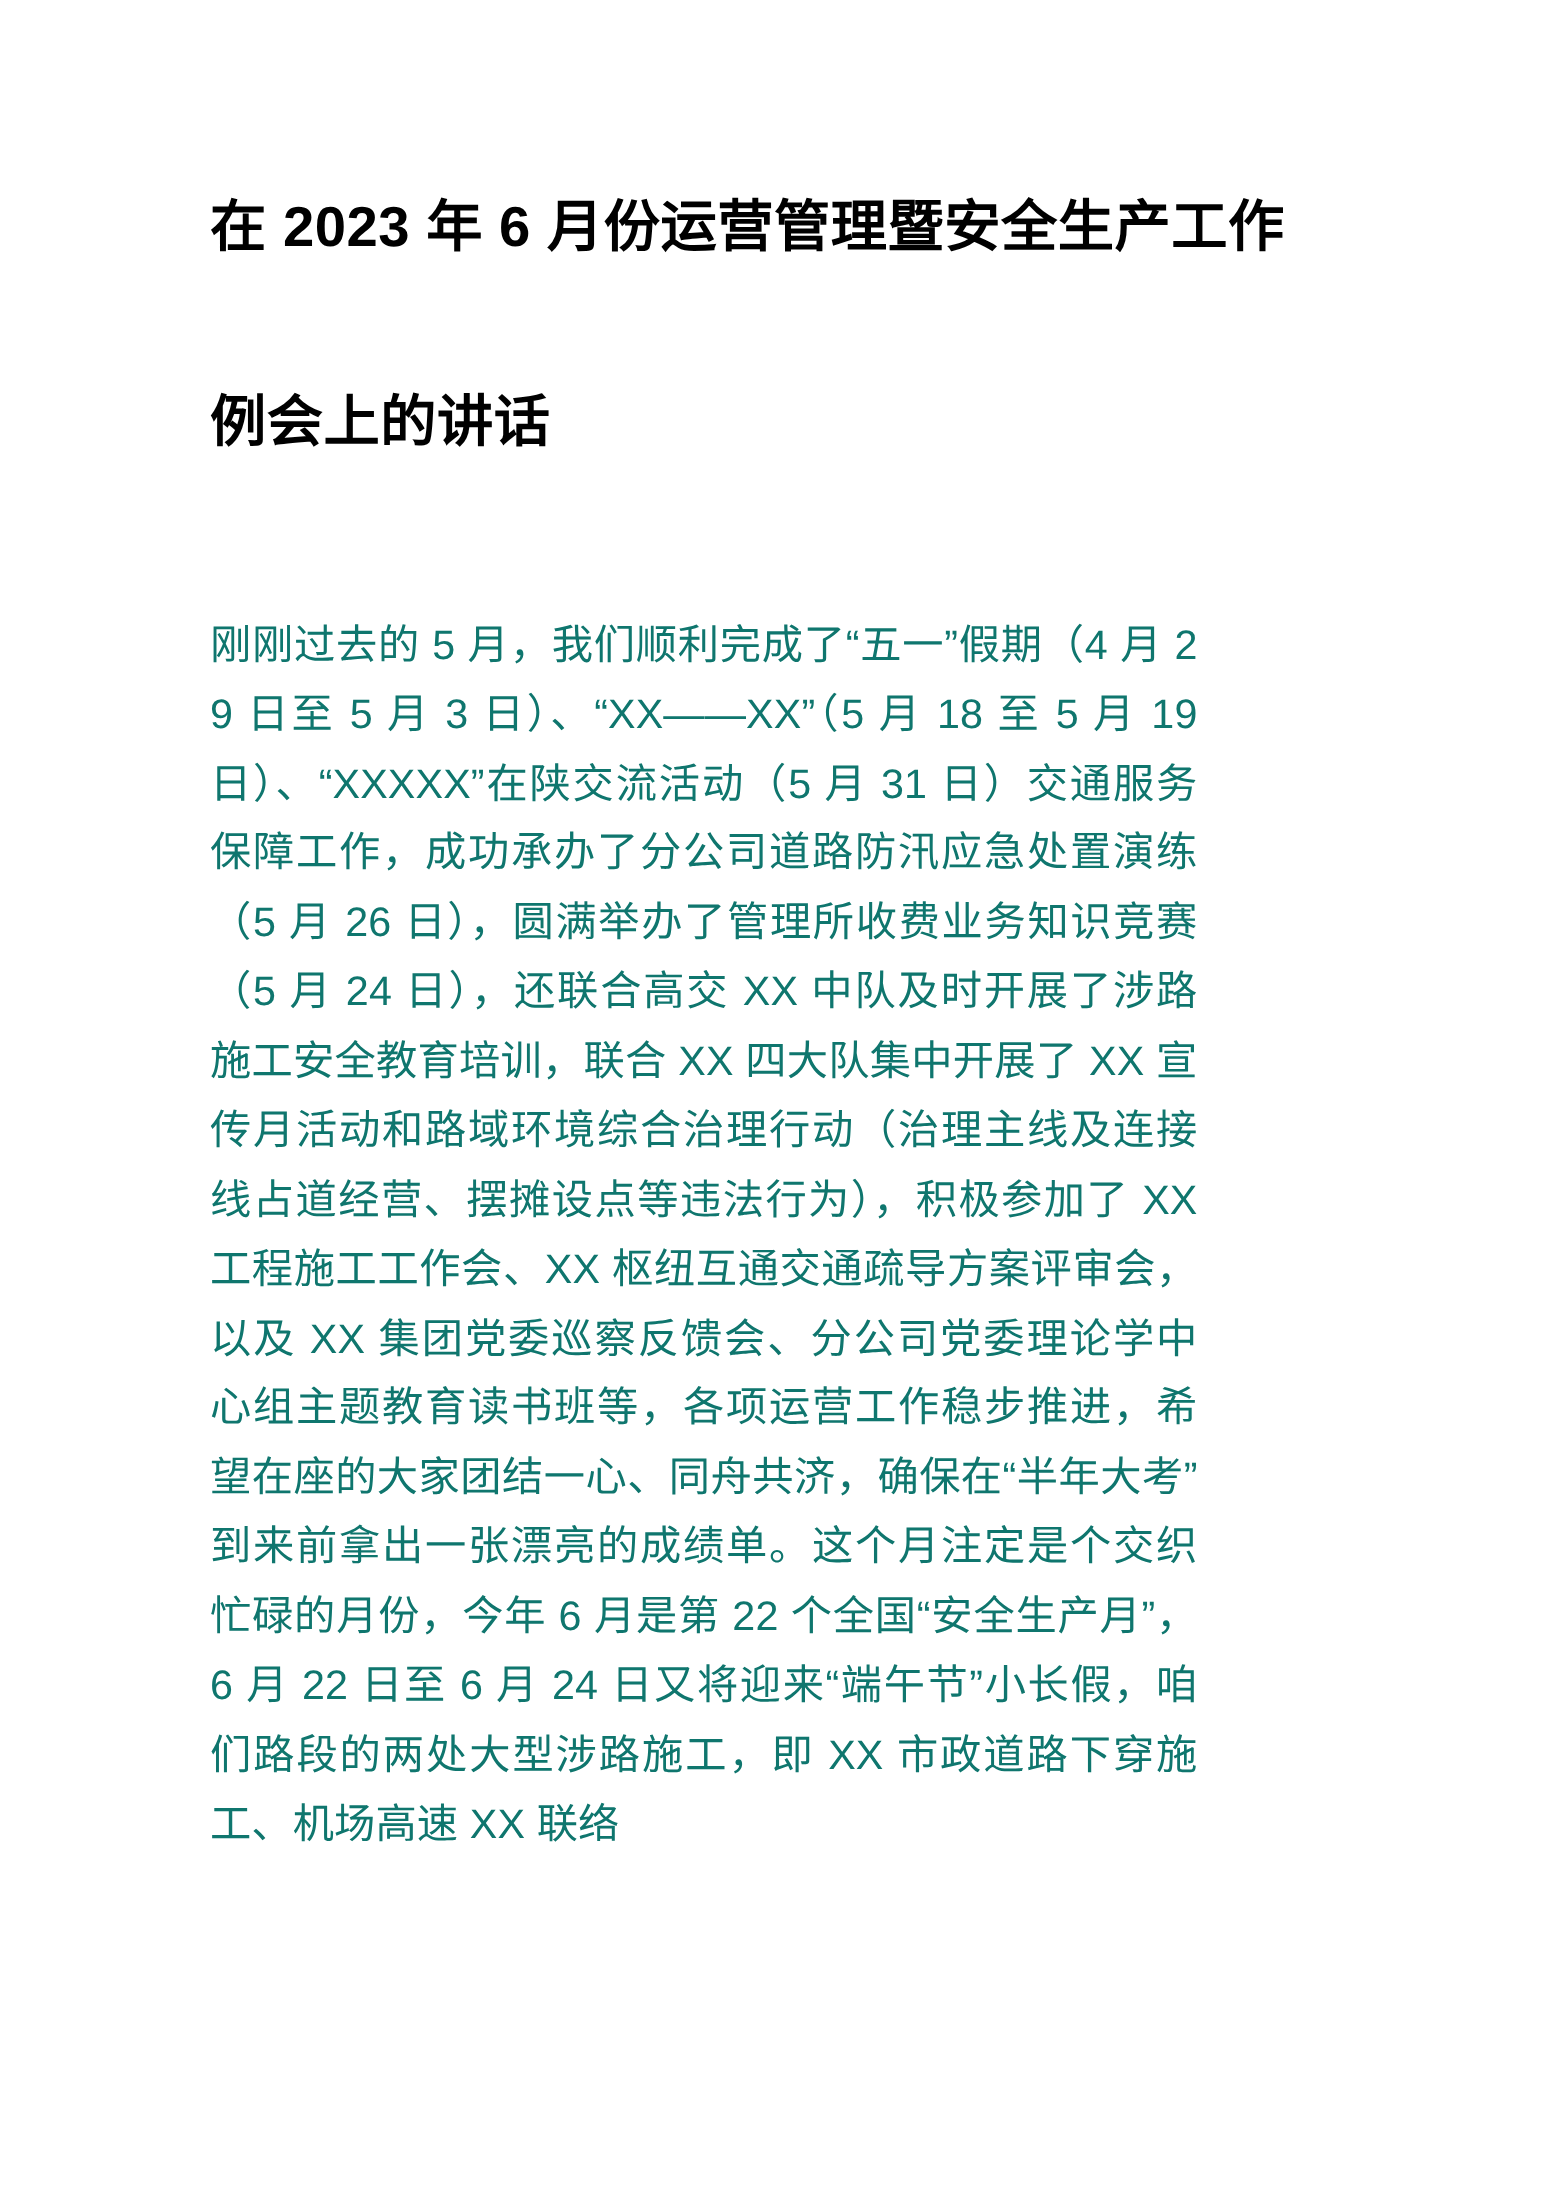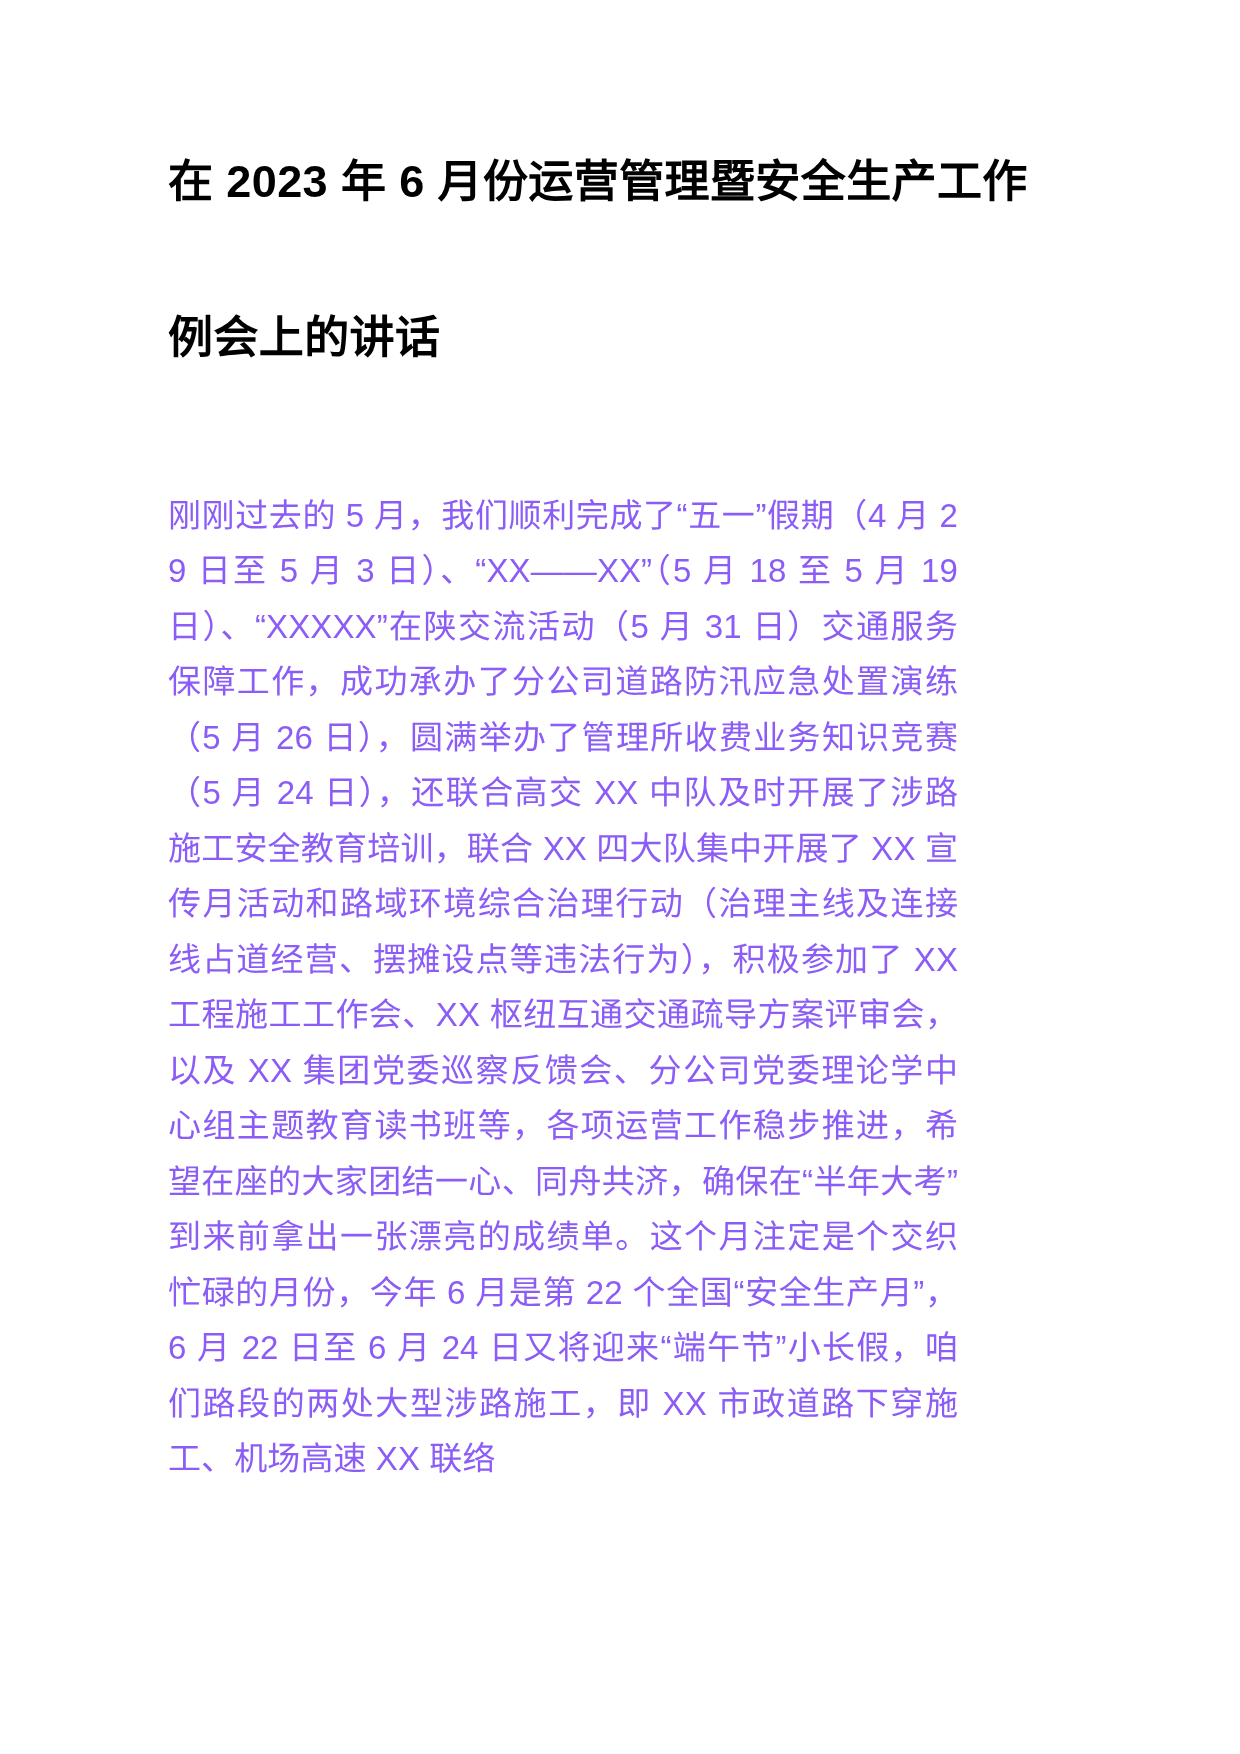--- a/index.html
+++ b/index.html
@@ -55,21 +55,21 @@
   .body-block {
     margin-top: 118px;
   }
 
   .body-paragraph {
     font-size: 33px;
     line-height: 55.5px;
     text-align: justify;
     text-align-last: left;
     text-justify: inter-character;
-    color: #8b5cf6;
+    color: #0f766e;
     margin: 0;
     word-break: break-all;
     letter-spacing: 0.1px;
   }
 
   
   [data-bind]:empty { min-height: 0; }
 </style>
 </head>
 <body>

